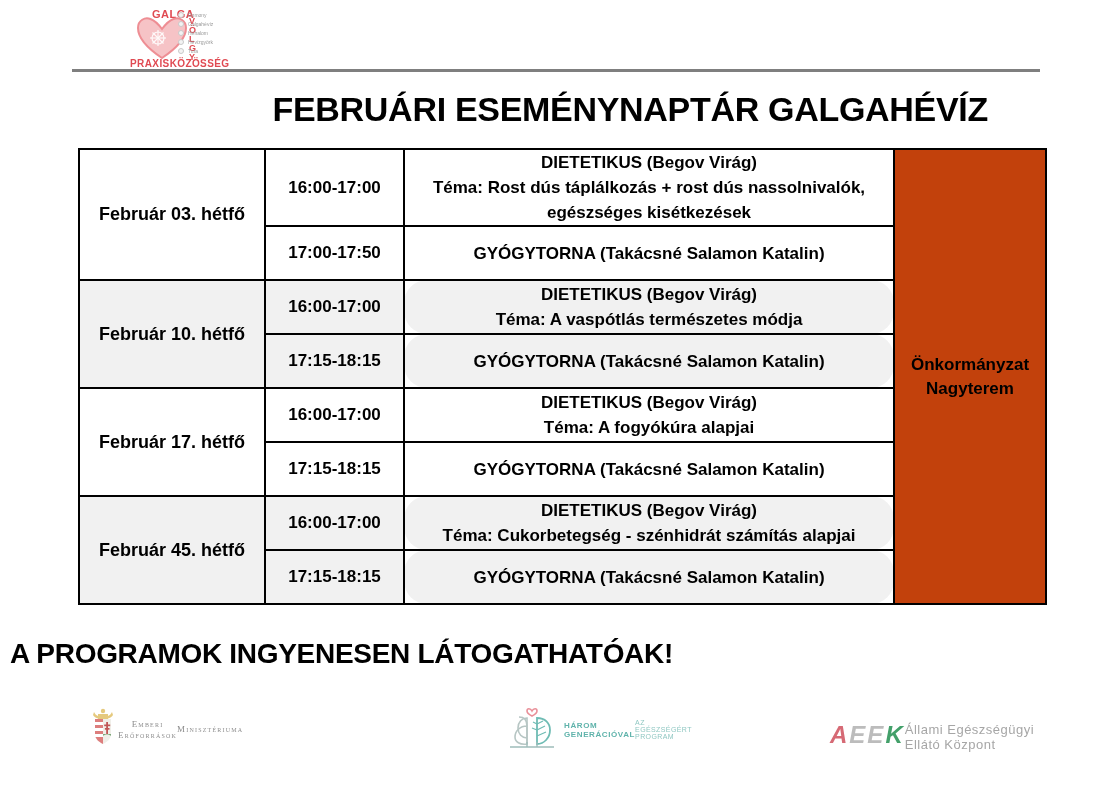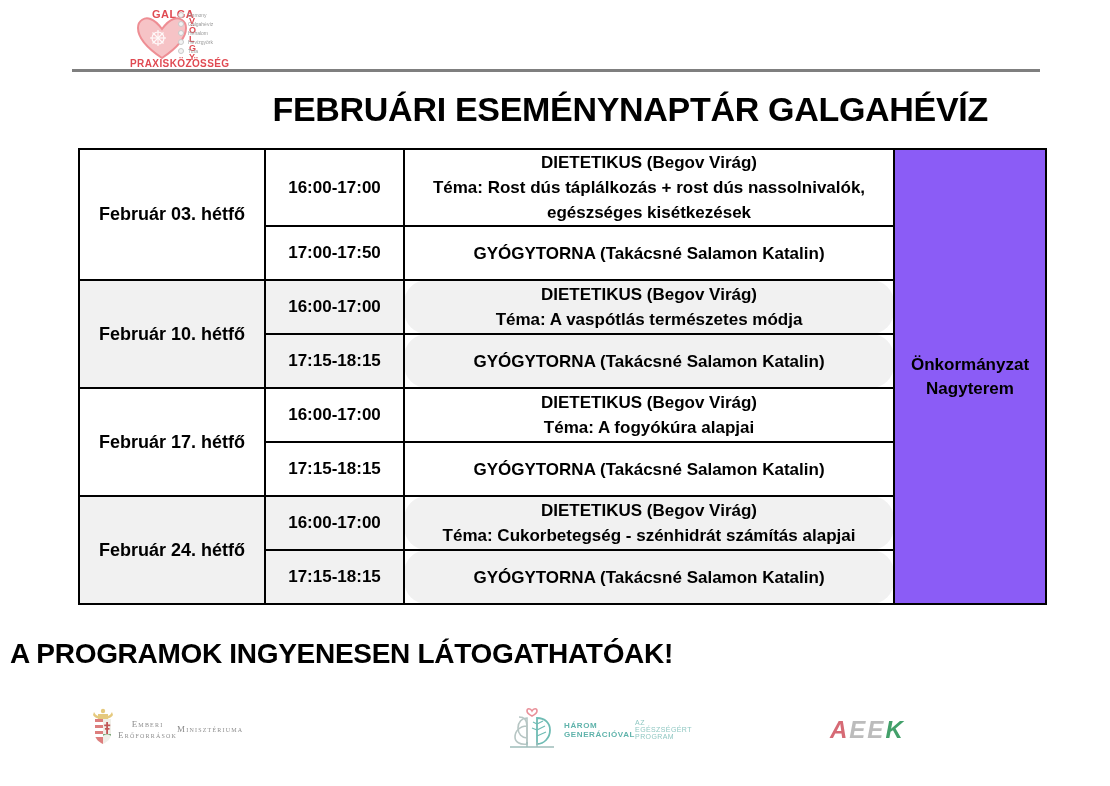--- a/index.html
+++ b/index.html
@@ -24,21 +24,21 @@
   .page-title{position:absolute;top:90px;left:0;width:988px;text-align:right;
     font-size:34px;font-weight:bold;letter-spacing:-.3px;}
   .footer-title{position:absolute;top:638px;left:0;width:1110px;
     font-size:28px;font-weight:bold;letter-spacing:-.3px;padding-left:10px;}
   
   .sched{position:absolute;top:148px;left:78px;border-collapse:collapse;table-layout:fixed;width:944px;}
   .sched td{border:2px solid #000;padding:0 6px;text-align:center;vertical-align:middle;font-weight:bold;}
   .sched .c-date{width:172px;font-size:18px;}
   .sched .c-time{width:125px;font-size:17px;}
   .sched .c-prog{width:476px;font-size:17px;line-height:25px;border-radius:23px;}
-  .sched .c-loc{width:138px;font-size:17px;line-height:24px;background:#8b5cf6;}
+  .sched .c-loc{width:138px;font-size:17px;line-height:24px;background:#c2410c;}
   .r-tall{height:80px;}
   .r-std{height:52px;}
   .shaded{background:#f1f1f1;}
   
   .f-logo{position:absolute;display:flex;flex-direction:row;align-items:center;}
   .ministry{top:706px;left:88px;width:150px;}
   .ministry .m-text{margin-top:3px;font-family:"Liberation Serif",serif;font-variant:small-caps;
     font-size:9px;letter-spacing:1.2px;color:#8d8d8d;text-align:center;line-height:11px;}
   .prog-logo{top:704px;left:500px;width:150px;}
   .prog-logo .p1{margin-top:2px;font-size:8px;font-weight:bold;color:#5fb3ab;letter-spacing:.6px;}
@@ -146,21 +146,21 @@
     </td>
   </tr>
   <tr>
     <td class="c-time r-std">17:15-18:15</td>
     <td class="c-prog">
       <div>GYÓGYTORNA (Takácsné Salamon Katalin)</div>
     </td>
   </tr>
 
   <tr>
-    <td class="c-date r-std shaded" rowspan="2">Február 24. hétfő</td>
+    <td class="c-date r-std shaded" rowspan="2">Február 45. hétfő</td>
     <td class="c-time r-std shaded">16:00-17:00</td>
     <td class="c-prog shaded">
       <div>DIETETIKUS (Begov Virág)</div>
       <div>Téma: Cukorbetegség - szénhidrát számítás alapjai</div>
     </td>
   </tr>
   <tr>
     <td class="c-time r-std shaded">17:15-18:15</td>
     <td class="c-prog shaded">
       <div>GYÓGYTORNA (Takácsné Salamon Katalin)</div>
@@ -205,13 +205,14 @@
     </svg>
   </span>
   <div class="p1">HÁROM GENERÁCIÓVAL</div>
   <div class="p2">AZ EGÉSZSÉGÉRT PROGRAM</div>
 </div>
 
 <div class="f-logo aeek">
   <div class="acronym">
     <span class="a">A</span><span class="e">E</span><span class="e">E</span><span class="k">K</span>
   </div>
+  <div class="subtitle">Állami Egészségügyi Ellátó Központ</div>
 </div>
 
 </body></html>

